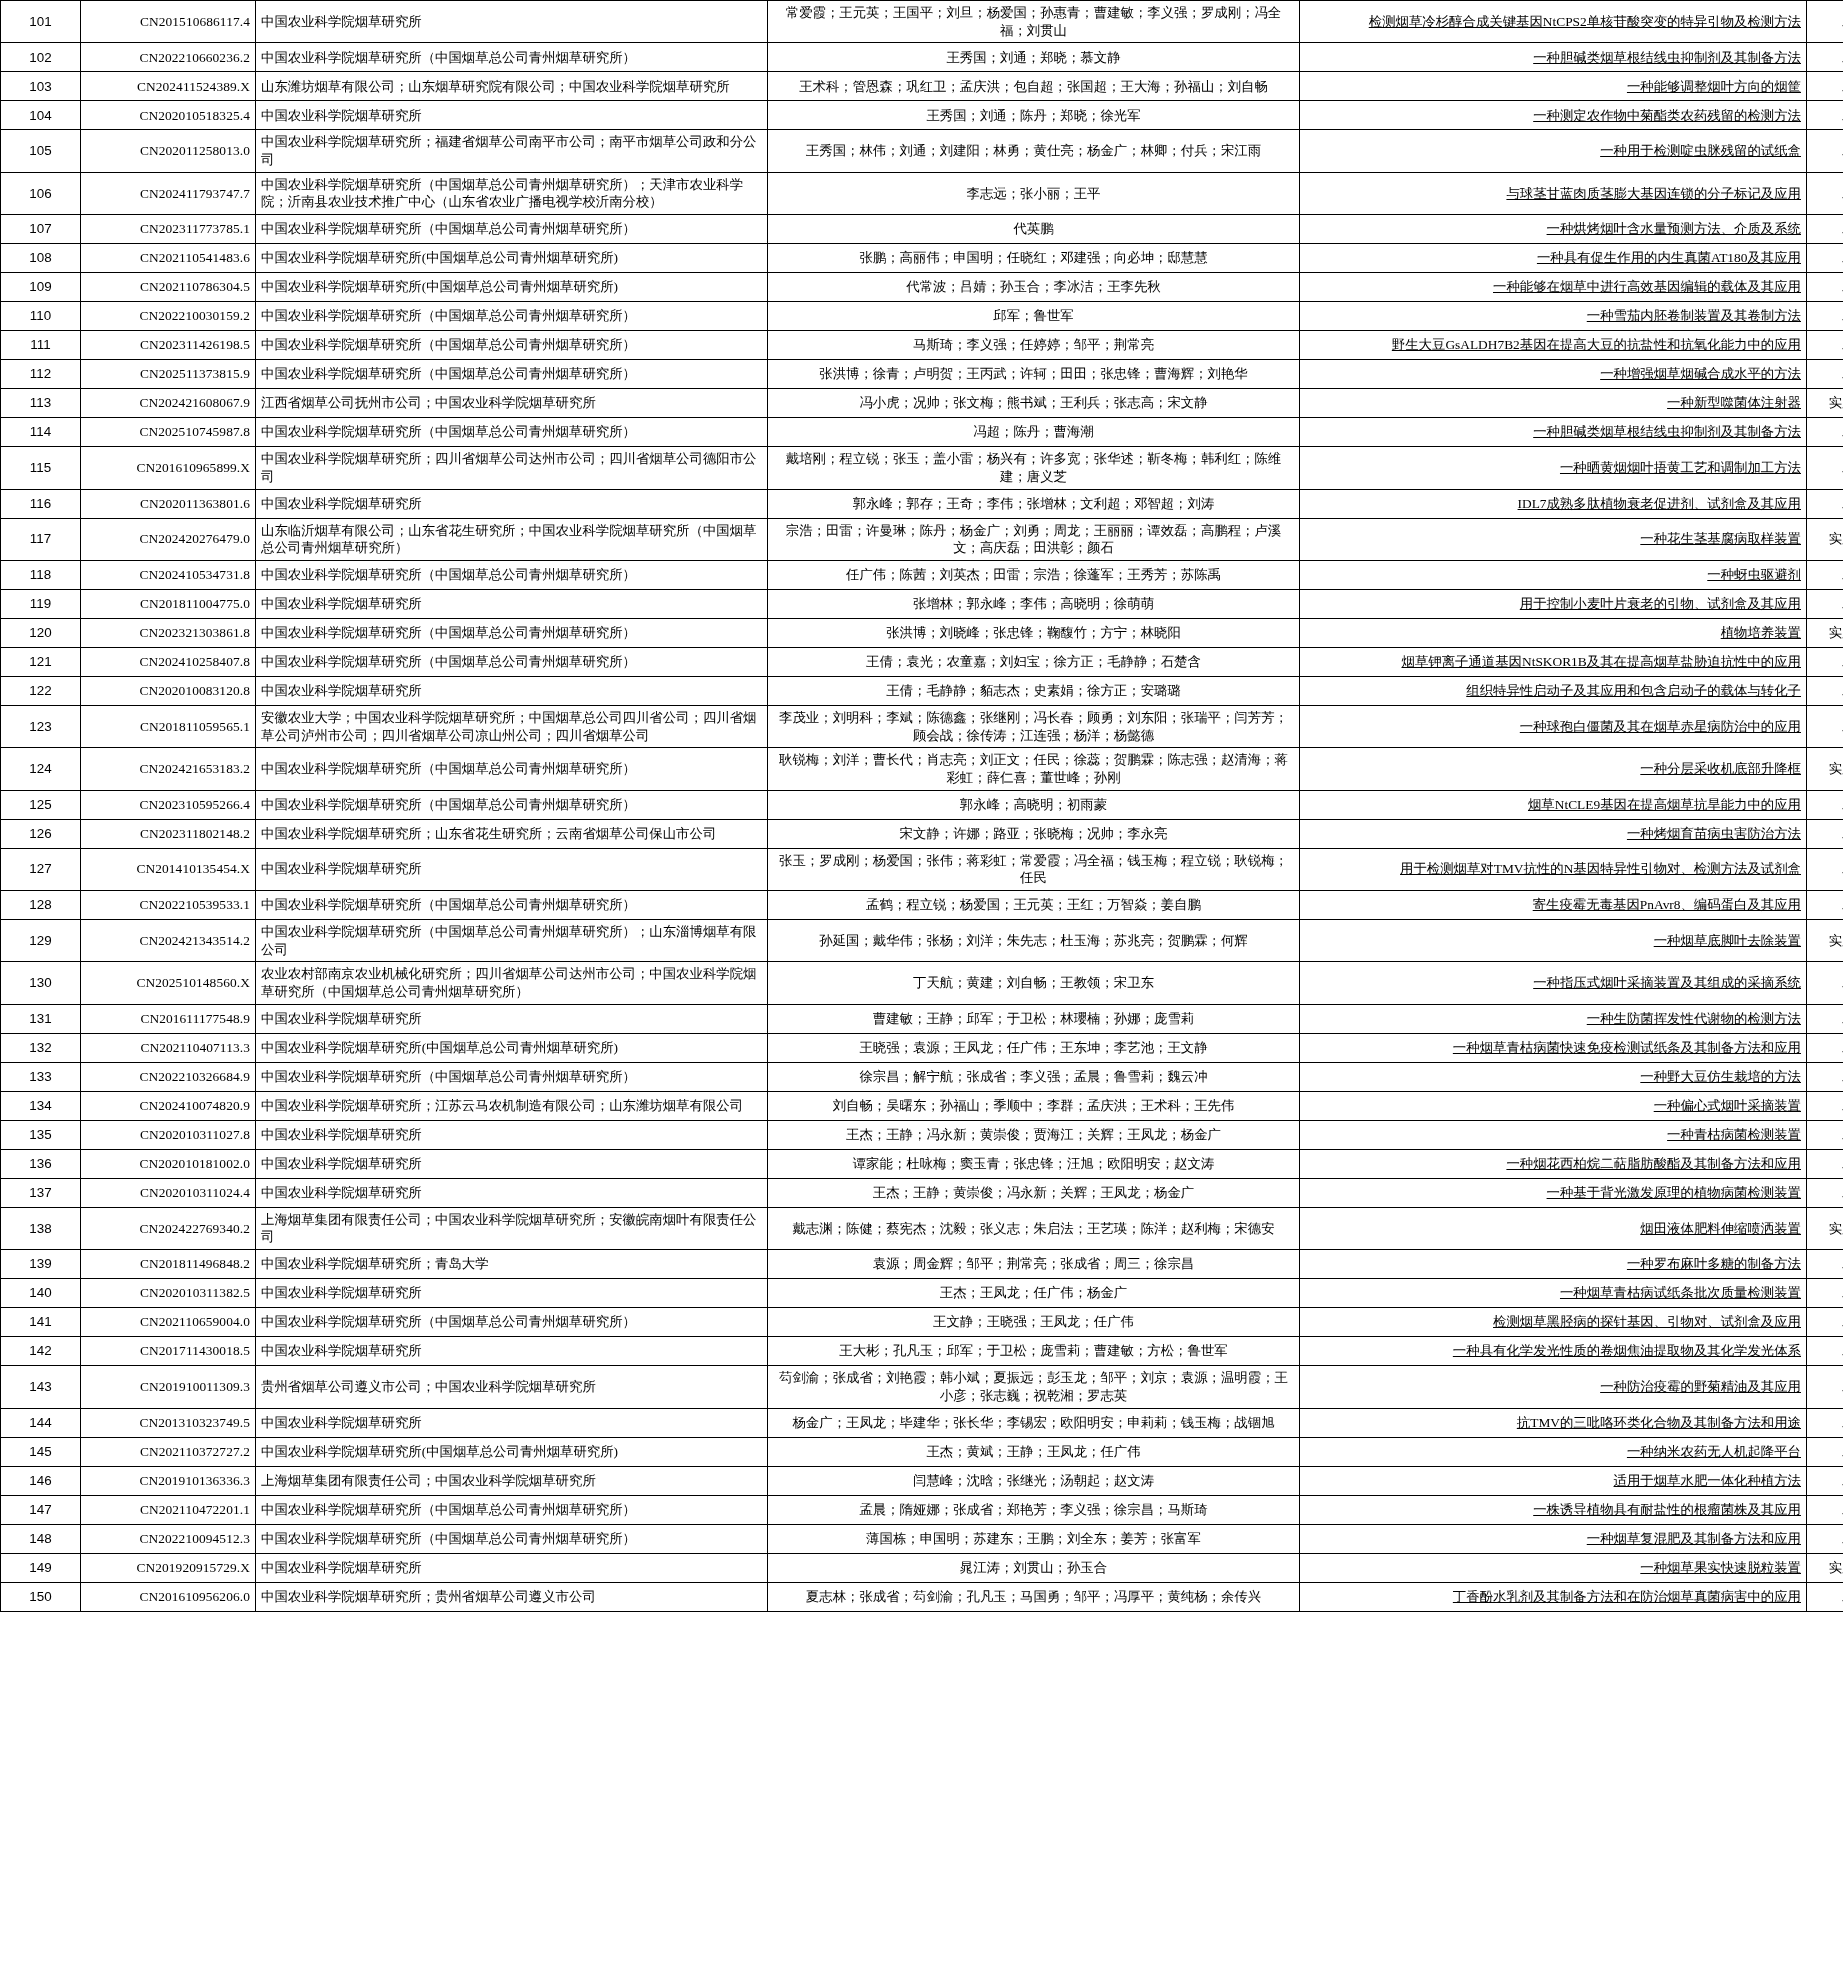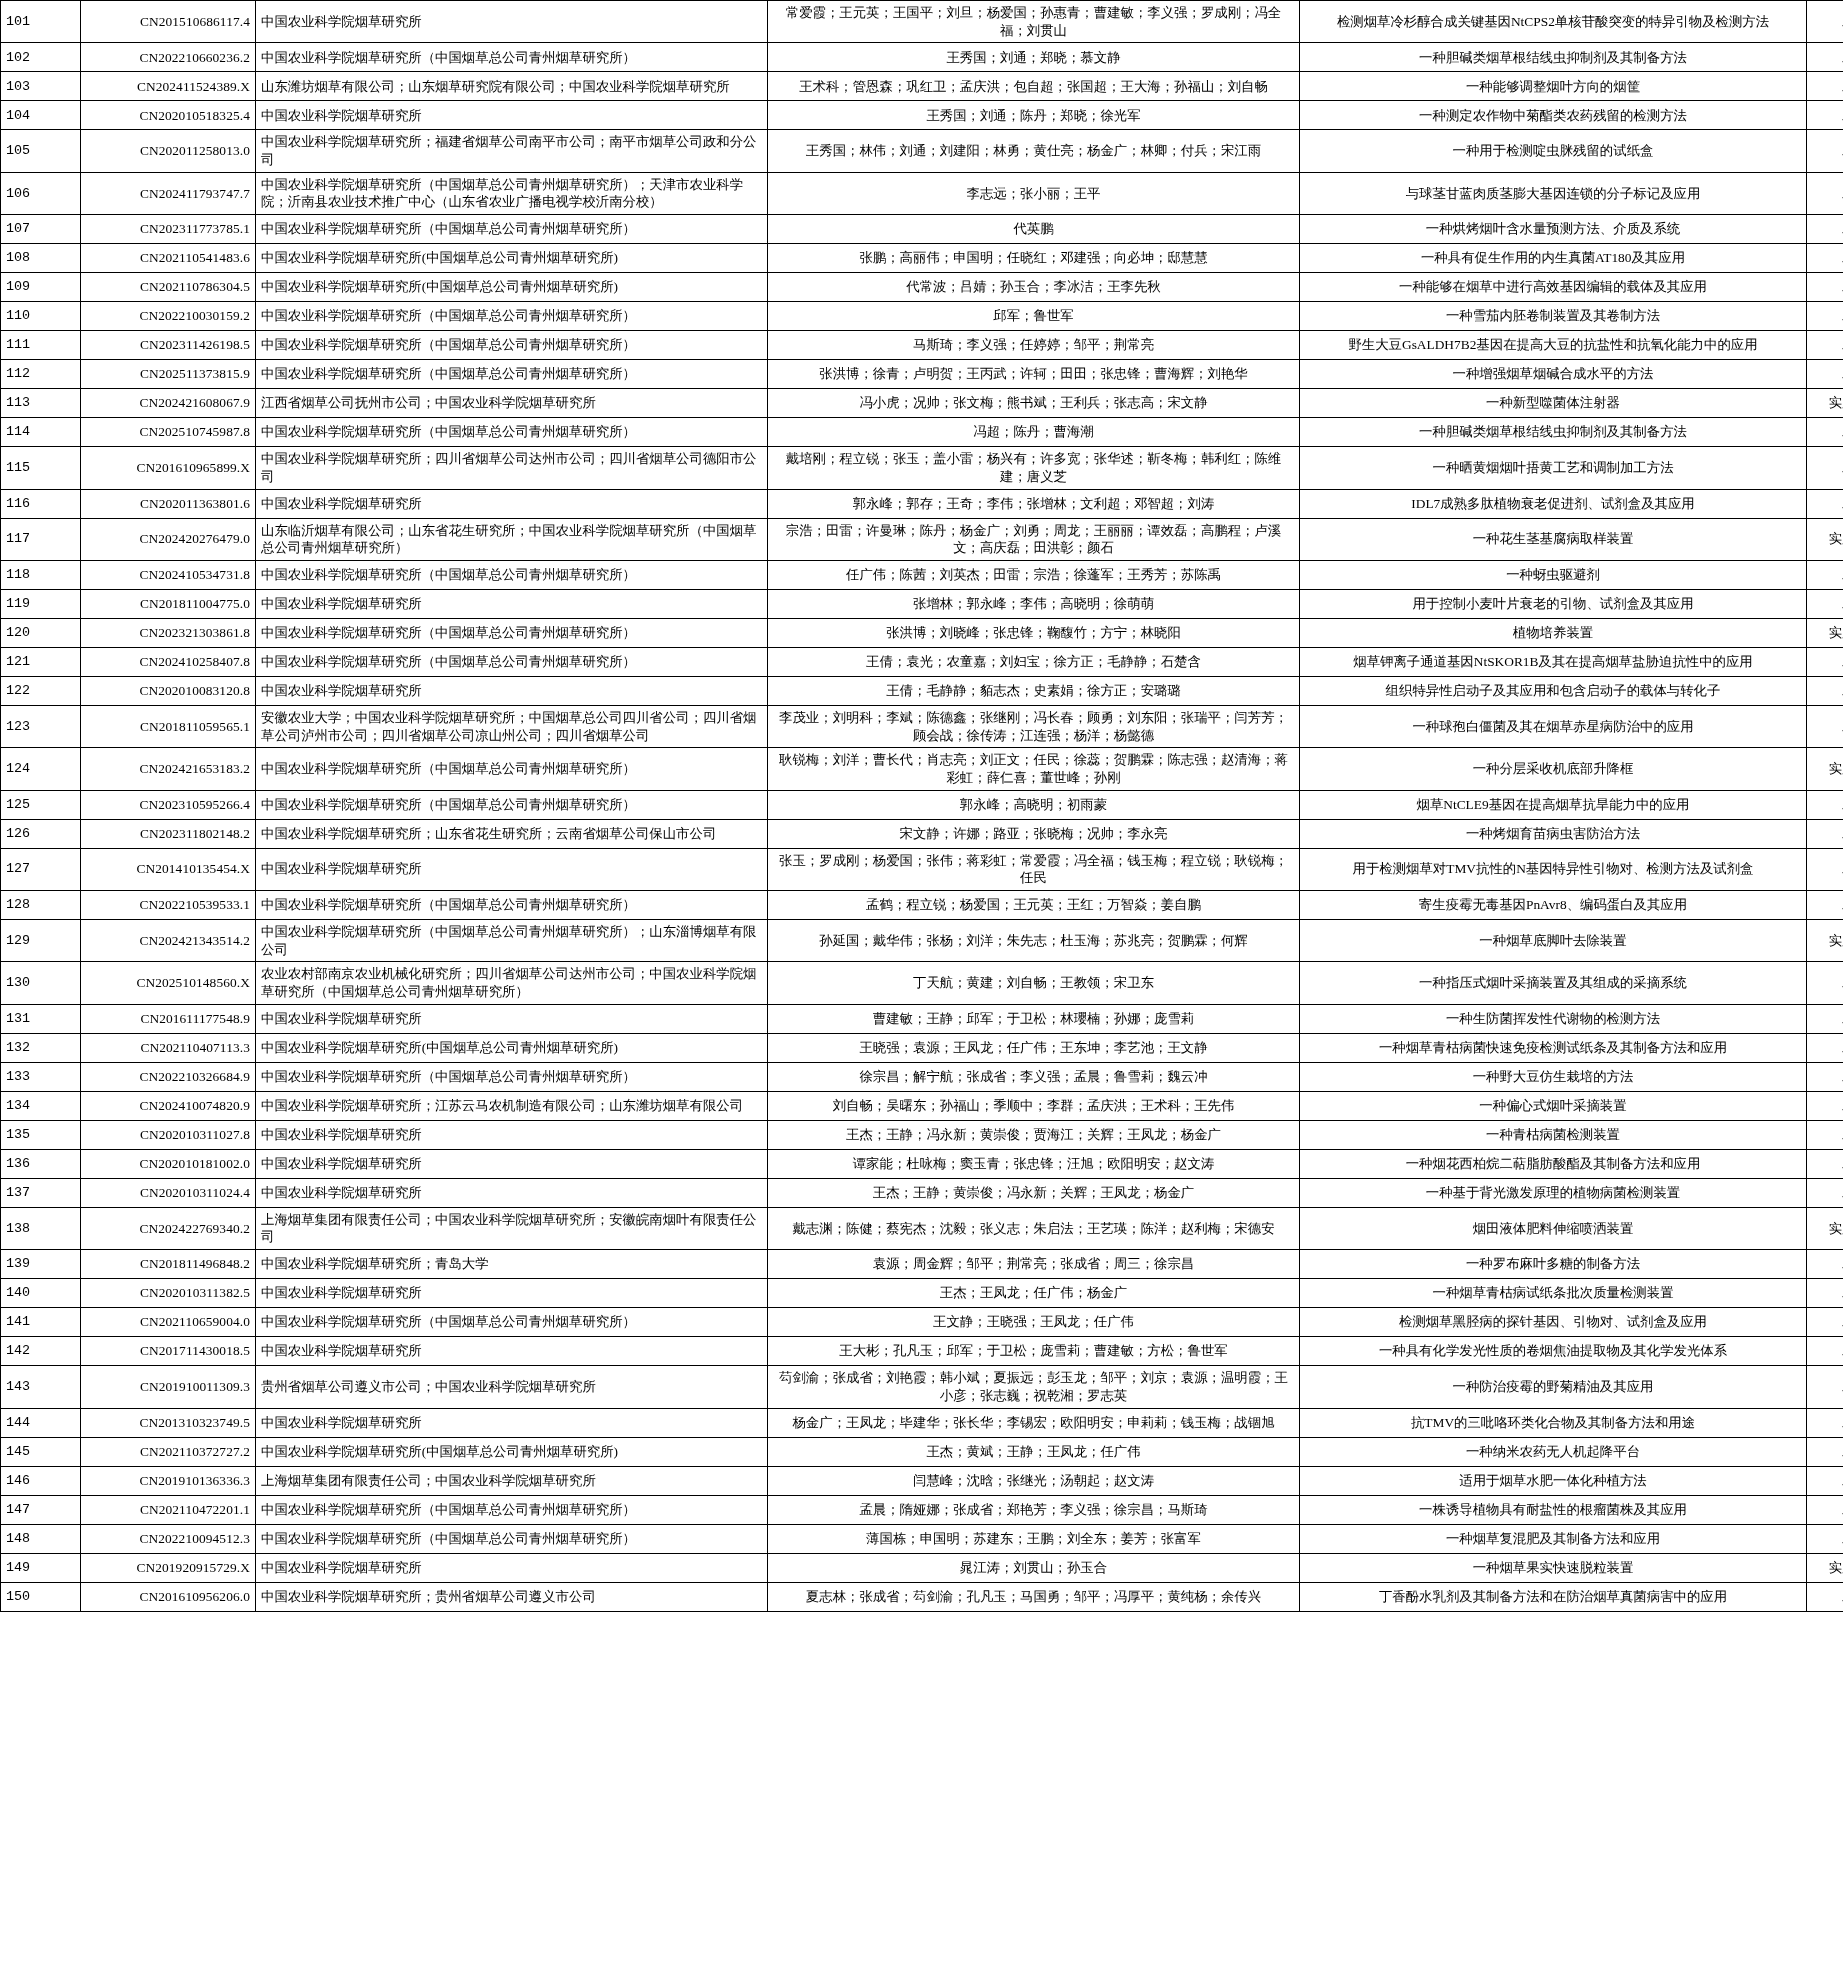--- a/index.html
+++ b/index.html
@@ -20,41 +20,43 @@
   #patent-table td {
     border: 1px solid #000000;
     padding: 3px 5px;
     vertical-align: middle;
     font-size: 13.4px;
     line-height: 1.32;
     word-break: break-word;
   }
   td.c-index {
     width: 69px;
-    font-family: Liberation Mono, monospace;
+    text-align: center;
+    font-family: Liberation Sans, sans-serif;
     white-space: nowrap;
   }
   td.c-appno {
     width: 164px;
     text-align: right;
     font-family: "Liberation Serif", "DejaVu Serif", serif;
     letter-spacing: 0.1px;
     white-space: nowrap;
   }
   td.c-applicant {
     width: 501px;
     text-align: left;
   }
   td.c-inventors {
     width: 521px;
     text-align: center;
   }
   td.c-title {
     width: 496px;
-    text-align: center;
+    text-align: right;
+    text-decoration: underline;
   }
   td.c-type {
     width: 87px;
     text-align: center;
     white-space: nowrap;
   }
   .row-min { height: 29px; }
 </style>
 </head>
 <body>

